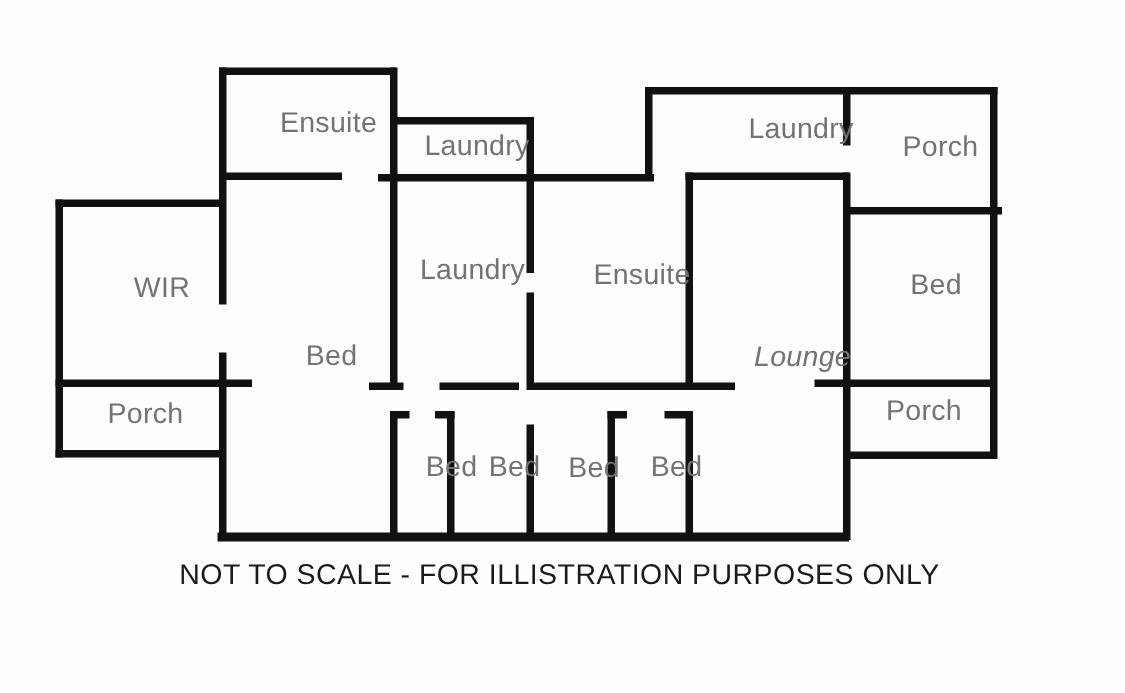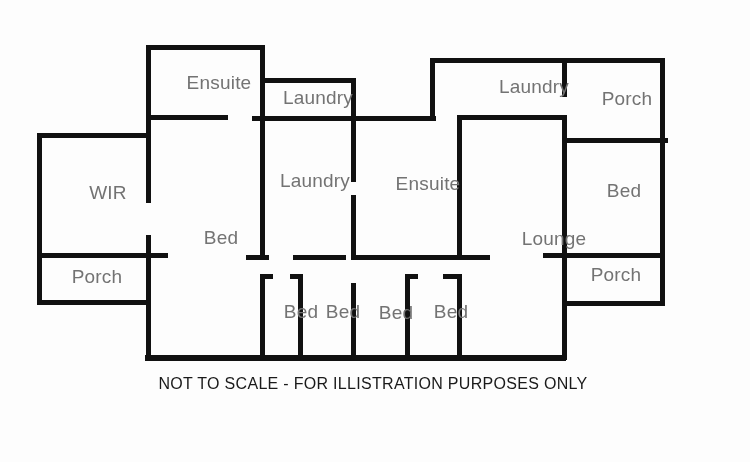--- a/index.html
+++ b/index.html
@@ -27,21 +27,21 @@
     white-space: nowrap;
     letter-spacing: 0.2px;
     margin-left: 18px;
   }
   .disclaimer {
     position: absolute;
     left: 373px;
     top: 384px;
     transform: translate(-50%, -50%);
     color: #1a1a1a;
-    font-size: 16px;
+    font-size: 19px;
     letter-spacing: 0.3px;
     white-space: nowrap;
   }
 </style>
 </head>
 <body>
 
 <div id="canvas" style="background: rgb(253, 253, 253);">
   <div id="plan-layer">
       <div class="wall" style="left: 146px; top: 45px; width: 118px; height: 5px; background: rgb(17, 17, 17);"></div>
@@ -82,21 +82,21 @@
       <div class="wall" style="left: 457px; top: 274px; width: 5px; height: 86px; background: rgb(17, 17, 17);"></div>
       <div class="room-label" style="left: 201px; top: 83px;">Ensuite</div>
       <div class="room-label" style="left: 300px; top: 98px;">Laundry</div>
       <div class="room-label" style="left: 516px; top: 87px;">Laundry</div>
       <div class="room-label" style="left: 609px; top: 99px;">Porch</div>
       <div class="room-label" style="left: 90px; top: 193px;">WIR</div>
       <div class="room-label" style="left: 297px; top: 181px;">Laundry</div>
       <div class="room-label" style="left: 410px; top: 184px;">Ensuite</div>
       <div class="room-label" style="left: 203px; top: 238px;">Bed</div>
       <div class="room-label" style="left: 606px; top: 191px;">Bed</div>
-      <div class="room-label" style="left: 536px; top: 239px;">Lounge</div>
+      <div class="room-label" style="left: 517px; top: 239px; font-style: italic;">Lounge</div>
       <div class="room-label" style="left: 79px; top: 277px;">Porch</div>
       <div class="room-label" style="left: 598px; top: 275px;">Porch</div>
       <div class="room-label" style="left: 283px; top: 312px;">Bed</div>
       <div class="room-label" style="left: 325px; top: 312px;">Bed</div>
       <div class="room-label" style="left: 378px; top: 313px;">Bed</div>
       <div class="room-label" style="left: 433px; top: 312px;">Bed</div>
     </div>
   <div class="disclaimer">NOT TO SCALE - FOR ILLISTRATION PURPOSES ONLY</div>
 </div>
 

